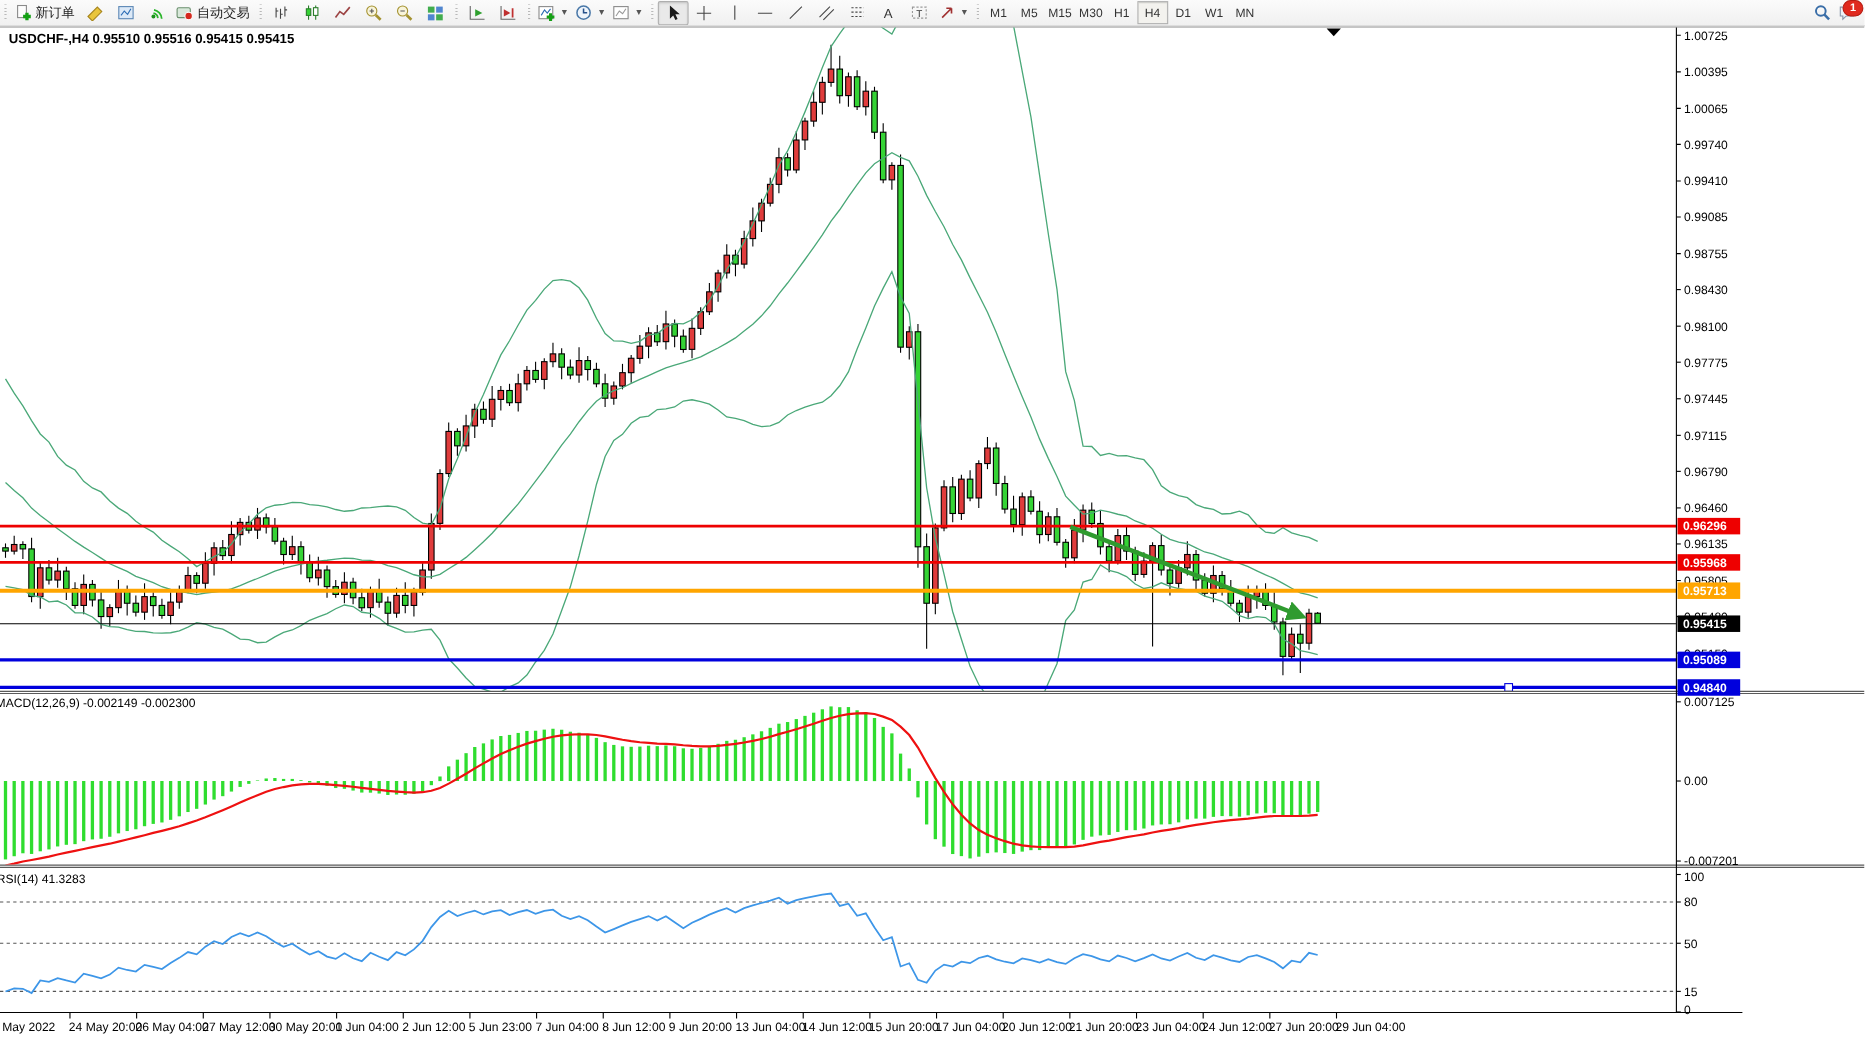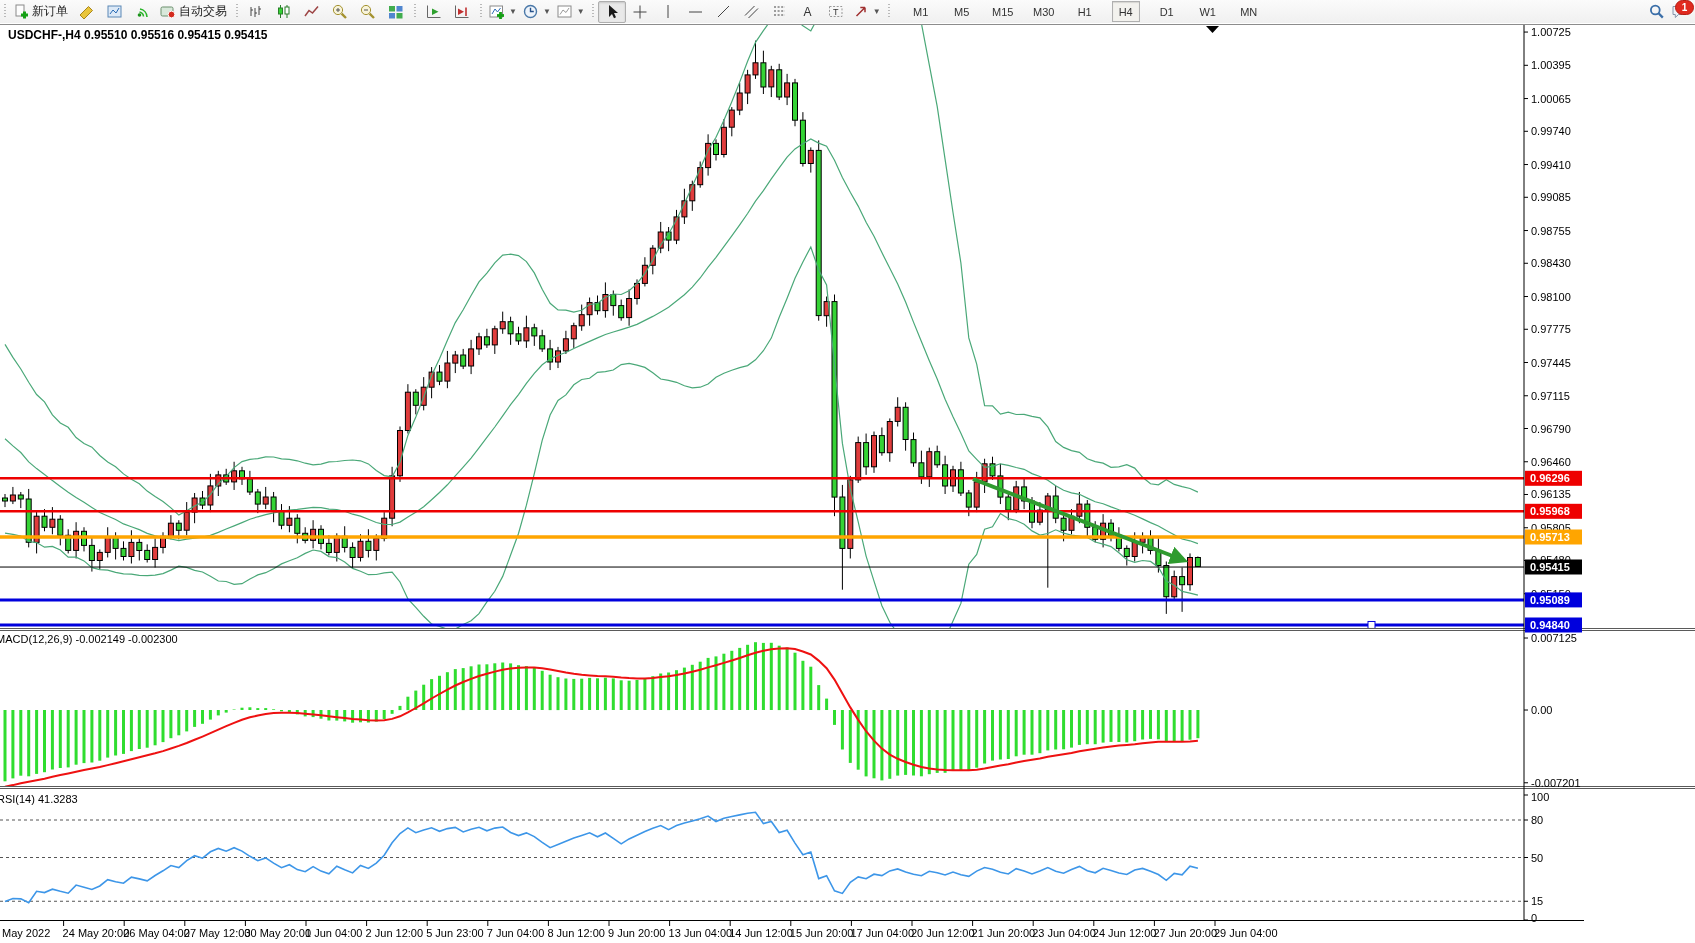--- a/index.html
+++ b/index.html
@@ -6,21 +6,21 @@
   body{width:1695px;height:943px;overflow:hidden;font-family:"Liberation Sans","DejaVu Sans",sans-serif;-webkit-font-smoothing:antialiased;}
   #app{position:relative;width:1666px;height:943px;background:#fff;}
   
   #toolbar{position:absolute;left:0;top:0;width:1695px;height:23px;background:linear-gradient(#fbfbfb,#f0f0f0);
            border-bottom:1px solid #9a9a9a;display:flex;align-items:center;font-size:12px;color:#222;}
   .grip{width:6px;height:18px;margin:0 2px;background-image:repeating-linear-gradient(#b9b9b9 0 1px,transparent 1px 3px);background-size:2px 15px;background-repeat:no-repeat;background-position:center;}
   .tbtn{height:20px;min-width:22px;display:flex;align-items:center;justify-content:center;padding:0 2px;border:1px solid transparent;border-radius:2px;gap:3px;white-space:nowrap;}
   .tbtn.pressed{background:#e9e9e9;border:1px solid #aeaeae;box-shadow:inset 0 1px 2px rgba(0,0,0,.15);}
   .tbtn .lbl{padding-right:2px;}
   .caret{font-size:8px;color:#555;margin-left:1px;}
-  .tf{height:19px;min-width:26px;display:flex;align-items:center;justify-content:center;font-size:11px;color:#333;border:1px solid transparent;margin-left:13px;}
+  .tf{height:19px;min-width:26px;display:flex;align-items:center;justify-content:center;font-size:11px;color:#333;border:1px solid transparent;}
   .tf.active{background:#f3f2ee;border:1px solid #b0b0b0;box-shadow:inset 0 1px 1px rgba(0,0,0,.12);text-align:right;}
   .spacer{flex:1;}
   #chat-wrap{position:relative;margin-right:8px;}
   #badge{position:absolute;top:-4px;right:-7px;min-width:13px;height:13px;border-radius:8px;background:#e02a1f;color:#fff;
          font-size:10px;font-weight:bold;display:flex;align-items:center;justify-content:center;padding:0 2px;border:1px solid #b71c12;}
   
   #chart{position:absolute;left:0;top:23px;}
   svg text{font-family:"Liberation Sans","DejaVu Sans",sans-serif;}
 </style>
 </head>

